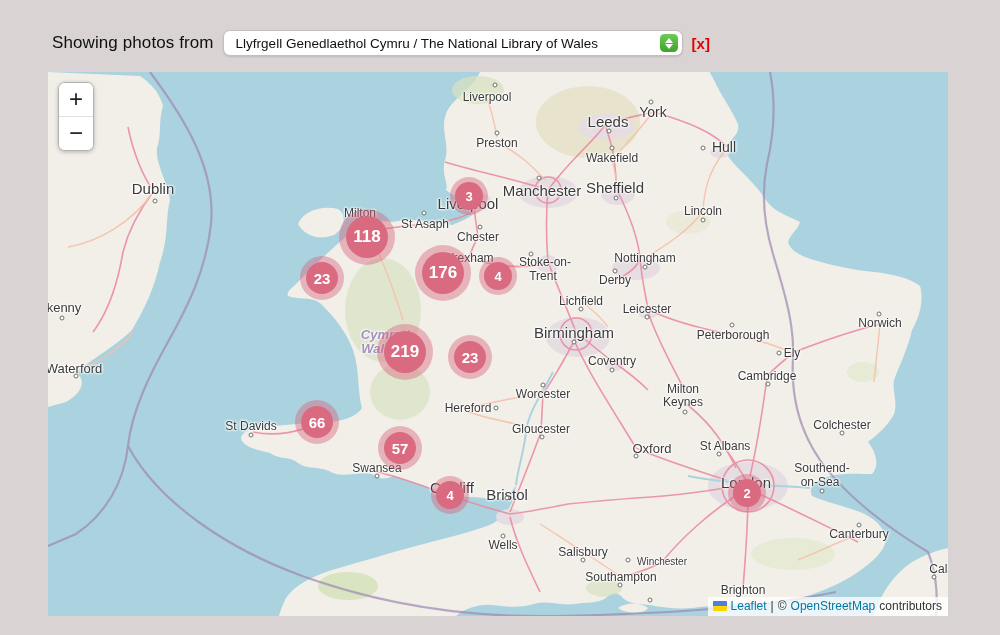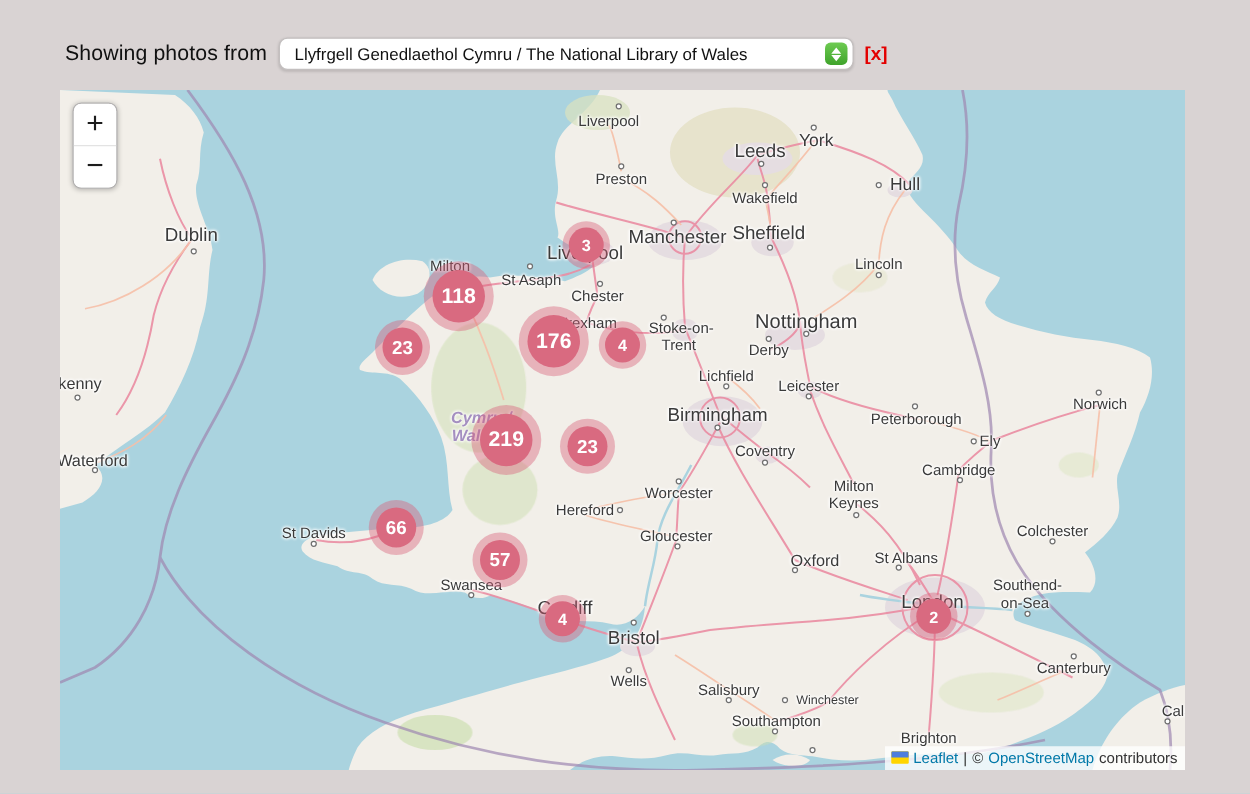--- a/index.html
+++ b/index.html
@@ -228,21 +228,21 @@
       <span class="town-dot" style="left: 655px; top: 148px;"></span>
       <div class="map-label" style="left: 312px; top: 141px; font-size: 12px;">Milton</div>
       <div class="map-label" style="left: 377px; top: 152px; font-size: 12px;">St Asaph</div>
       <span class="town-dot" style="left: 376px; top: 141px;"></span>
       <div class="map-label" style="left: 430px; top: 165px; font-size: 12px;">Chester</div>
       <span class="town-dot" style="left: 432px; top: 155px;"></span>
       <div class="map-label" style="left: 420px; top: 186px; font-size: 12px;">Wrexham</div>
       <div class="map-label" style="left: 497px; top: 190px; font-size: 12px;">Stoke-on-</div>
       <span class="town-dot" style="left: 483px; top: 182px;"></span>
       <div class="map-label" style="left: 495px; top: 204px; font-size: 12px;">Trent</div>
-      <div class="map-label" style="left: 597px; top: 186px; font-size: 16px;">Nottingham</div>
+      <div class="map-label" style="left: 597px; top: 186px; font-size: 12px;">Nottingham</div>
       <span class="town-dot" style="left: 597px; top: 195px;"></span>
       <div class="map-label" style="left: 567px; top: 208px; font-size: 12px;">Derby</div>
       <span class="town-dot" style="left: 567px; top: 199px;"></span>
       <div class="map-label" style="left: 533px; top: 229px; font-size: 12px;">Lichfield</div>
       <span class="town-dot" style="left: 533px; top: 237px;"></span>
       <div class="map-label" style="left: 599px; top: 237px; font-size: 12px;">Leicester</div>
       <span class="town-dot" style="left: 599px; top: 245px;"></span>
       <div class="map-label" style="left: 526px; top: 260px; font-size: 15px;">Birmingham</div>
       <span class="town-dot" style="left: 526px; top: 270px;"></span>
       <div class="map-label" style="left: 685px; top: 263px; font-size: 12px;">Peterborough</div>
@@ -271,21 +271,21 @@
       <div class="map-label" style="left: 811px; top: 462px; font-size: 12px;">Canterbury</div>
       <span class="town-dot" style="left: 811px; top: 453px;"></span>
       <div class="map-label" style="left: 884px; top: 497px; font-size: 12px; margin-left: 14px;">Calais</div>
       <span class="town-dot" style="left: 886px; top: 505px;"></span>
       <div class="map-label" style="left: 495px; top: 322px; font-size: 12px;">Worcester</div>
       <span class="town-dot" style="left: 495px; top: 313px;"></span>
       <div class="map-label" style="left: 420px; top: 336px; font-size: 12px;">Hereford</div>
       <span class="town-dot" style="left: 448px; top: 336px;"></span>
       <div class="map-label" style="left: 493px; top: 357px; font-size: 12px;">Gloucester</div>
       <span class="town-dot" style="left: 494px; top: 365px;"></span>
-      <div class="map-label" style="left: 459px; top: 439px; font-size: 15px;">Bristol</div>
+      <div class="map-label" style="left: 459px; top: 422px; font-size: 15px;">Bristol</div>
       <span class="town-dot" style="left: 459px; top: 426px;"></span>
       <div class="map-label" style="left: 404px; top: 415px; font-size: 15px;">Cardiff</div>
       <div class="map-label" style="left: 329px; top: 396px; font-size: 12px;">Swansea</div>
       <span class="town-dot" style="left: 329px; top: 404px;"></span>
       <div class="map-label" style="left: 455px; top: 473px; font-size: 12px;">Wells</div>
       <span class="town-dot" style="left: 455px; top: 464px;"></span>
       <div class="map-label" style="left: 535px; top: 480px; font-size: 12px;">Salisbury</div>
       <span class="town-dot" style="left: 535px; top: 488px;"></span>
       <div class="map-label" style="left: 614px; top: 489px; font-size: 10px;">Winchester</div>
       <span class="town-dot" style="left: 580px; top: 488px;"></span>

